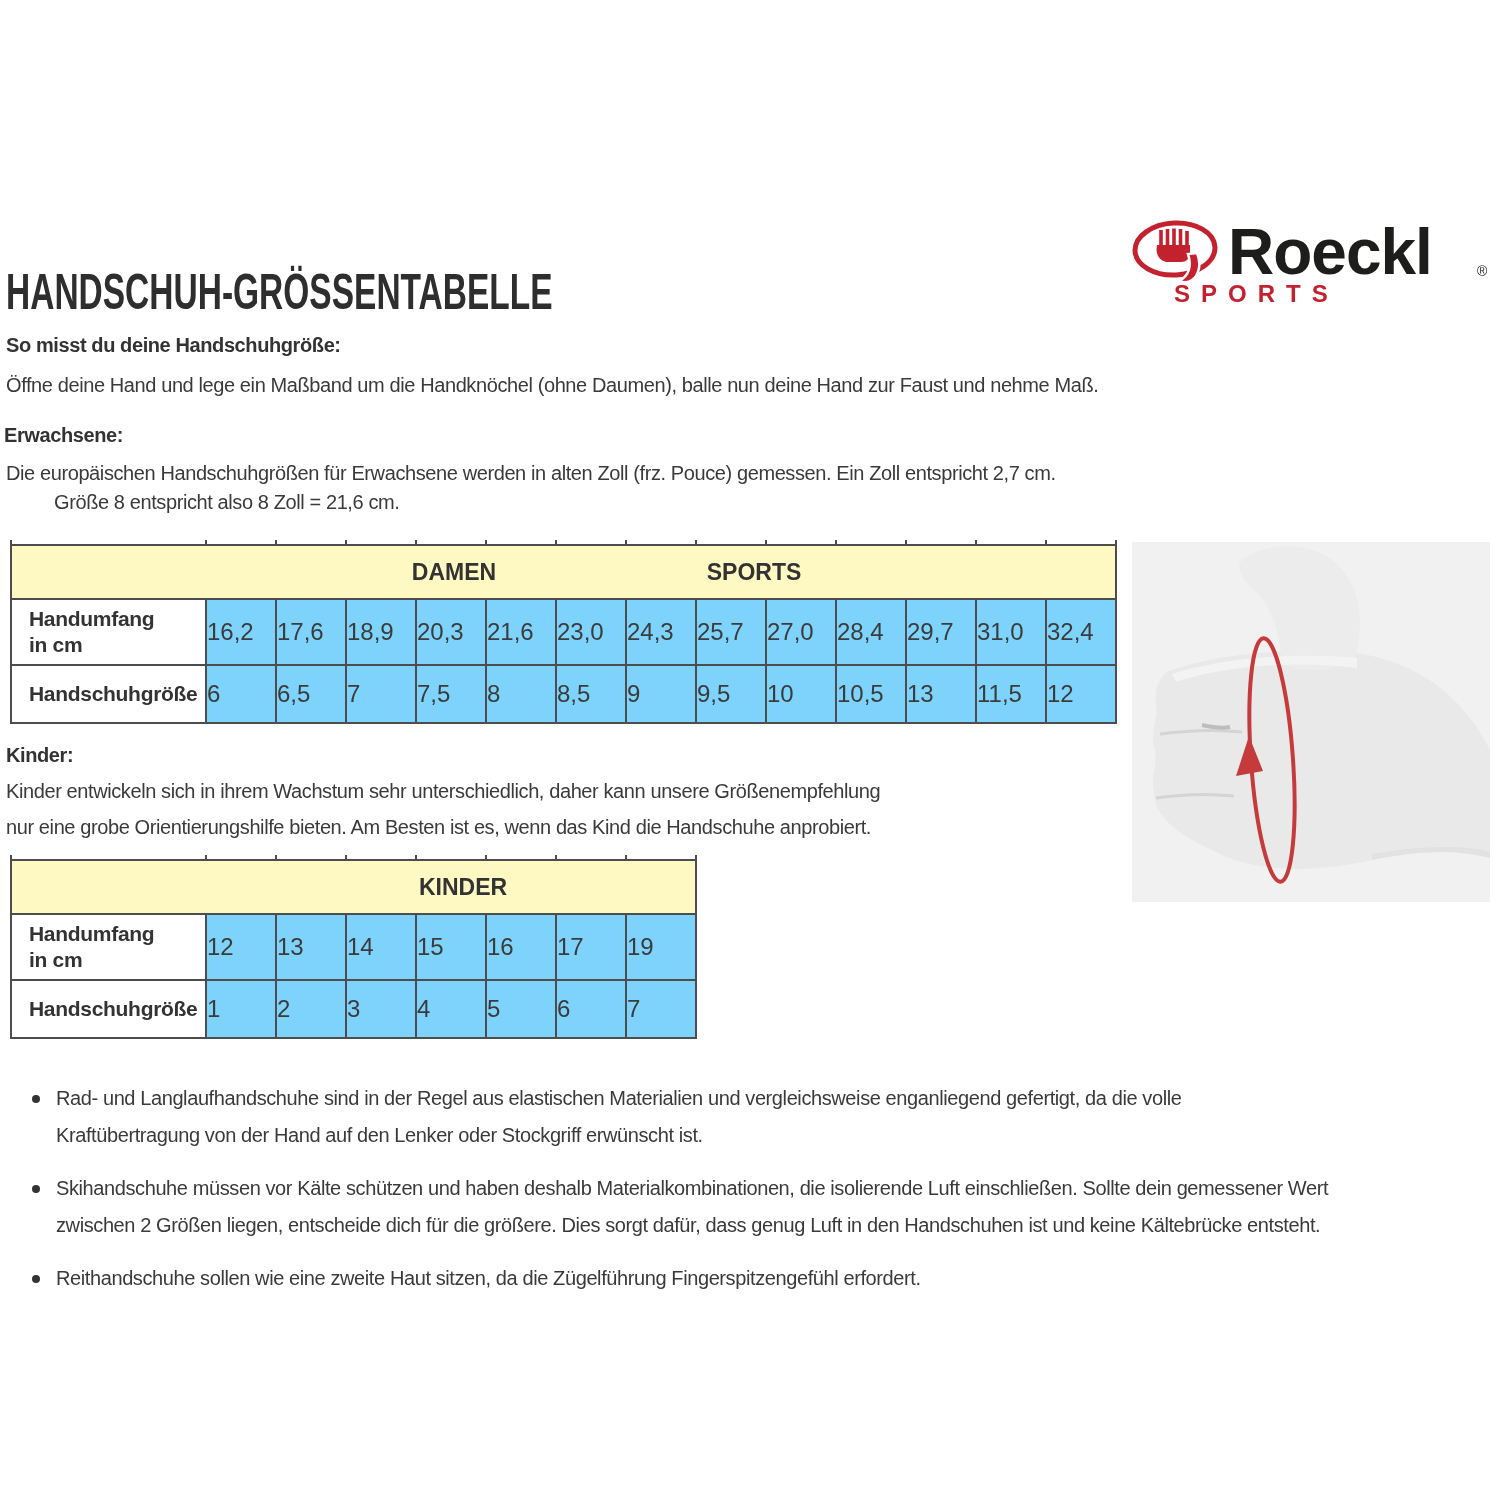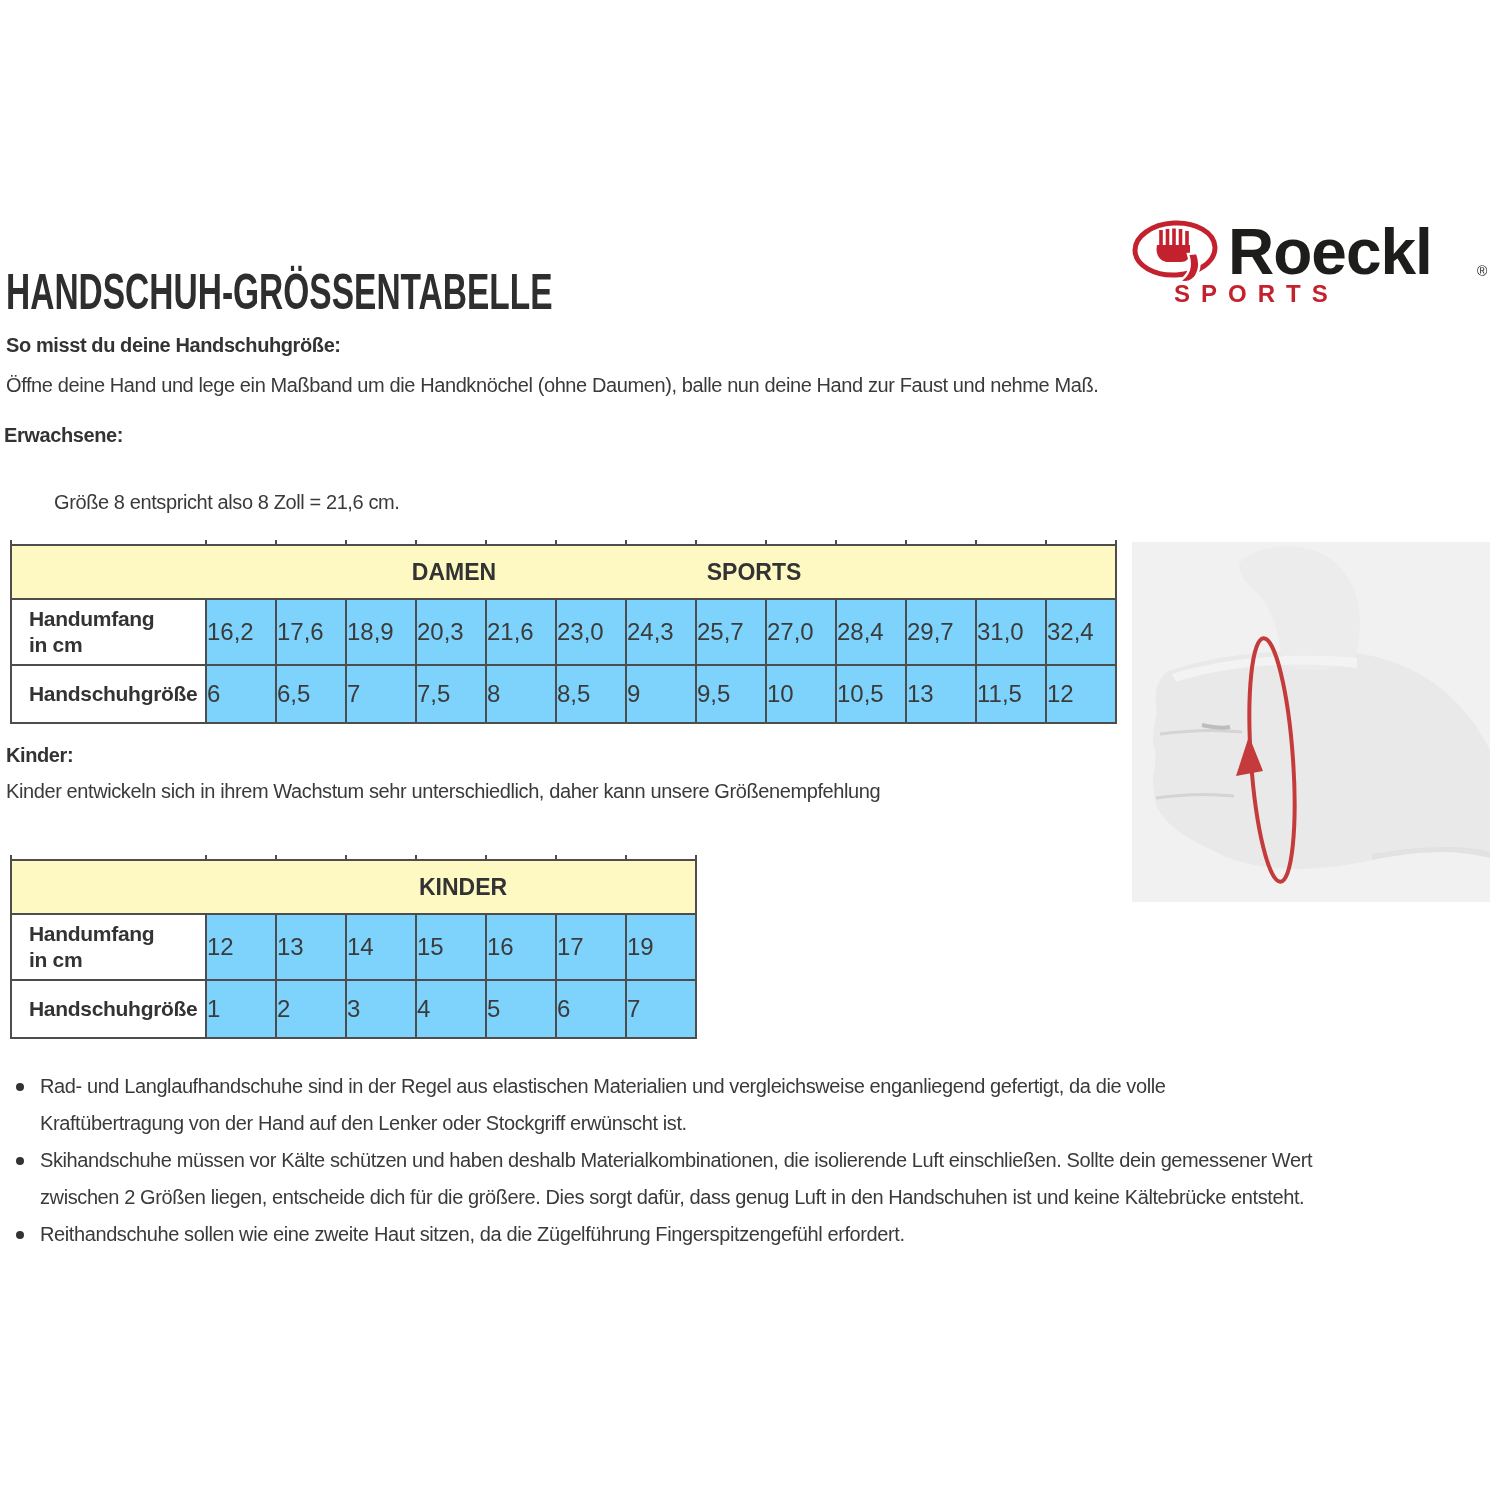--- a/index.html
+++ b/index.html
@@ -50,21 +50,21 @@
   .sizetable tr.r2 th,.sizetable tr.r2 td{height:62px;}
   .sizetable tr.r3 th,.sizetable tr.r3 td{height:54px;}
 
   
   .figure{position:absolute;left:1132px;top:542px;width:358px;height:360px;}
 
   
   .notes{position:absolute;left:6px;top:1064px;width:1490px;}
   .notes-h{font-size:20px;font-weight:700;color:#333;letter-spacing:-0.4px;line-height:37px;white-space:nowrap;}
   ul.bullets{margin:4px 0 0 0;padding:0;list-style:none;}
-  ul.bullets li{position:relative;padding-left:34px;margin:0;}
+  ul.bullets li{position:relative;padding-left:34px;margin:16px;}
   ul.bullets .dot{position:absolute;left:10px;top:15px;width:8px;height:8px;border-radius:50%;background:#333;}
   ul.bullets .bl{font-size:20px;letter-spacing:-0.4px;line-height:37px;white-space:nowrap;color:#3a3a3a;}
 </style>
 </head>
 <body>
 
 <div class="page">
 
   <div class="title">HANDSCHUH-GRÖSSENTABELLE</div>
 
@@ -77,20 +77,21 @@
     </svg>
     <div class="brand">Roeckl</div>
     <div class="reg">®</div>
     <div class="subbrand">SPORTS</div>
   </div>
 
   <div class="t bold" id="howto-h">So misst du deine Handschuhgröße:</div>
   <div class="t" id="howto-t">Öffne deine Hand und lege ein Maßband um die Handknöchel (ohne Daumen), balle nun deine Hand zur Faust und nehme Maß.</div>
 
   <div class="t bold" id="adults-h">Erwachsene:</div>
+  <div class="t" id="adults-l1">Die europäischen Handschuhgrößen für Erwachsene werden in alten Zoll (frz. Pouce) gemessen. Ein Zoll entspricht 2,7 cm.</div>
   <div class="t" id="adults-l2">Größe 8 entspricht also 8 Zoll = 21,6 cm.</div>
 
   <table class="sizetable" id="adultTable">
     <colgroup>
       <col class="c0">
         <col class="cv">
         <col class="cv">
         <col class="cv">
         <col class="cv">
         <col class="cv">
@@ -183,20 +184,21 @@
     <path d="M240 312 C290 304 330 302 358 310 L358 316 C320 306 280 310 240 318 Z" fill="#dedede" opacity="0.7"></path>
 
     <g transform="rotate(-4 140 218)">
       <ellipse cx="140" cy="218" rx="21" ry="122" fill="none" stroke="#c53b3b" stroke-width="4"></ellipse>
     </g>
     <polygon points="117,194 104,234 131,229" fill="#c53b3b"></polygon>
   </svg>
 
   <div class="t bold" id="kids-h">Kinder:</div>
   <div class="t" id="kids-l1">Kinder entwickeln sich in ihrem Wachstum sehr unterschiedlich, daher kann unsere Größenempfehlung</div>
+  <div class="t" id="kids-l2">nur eine grobe Orientierungshilfe bieten. Am Besten ist es, wenn das Kind die Handschuhe anprobiert.</div>
 
   <table class="sizetable" id="kidsTable">
     <colgroup>
       <col class="c0">
         <col class="cv">
         <col class="cv">
         <col class="cv">
         <col class="cv">
         <col class="cv">
       <col class="cv">

